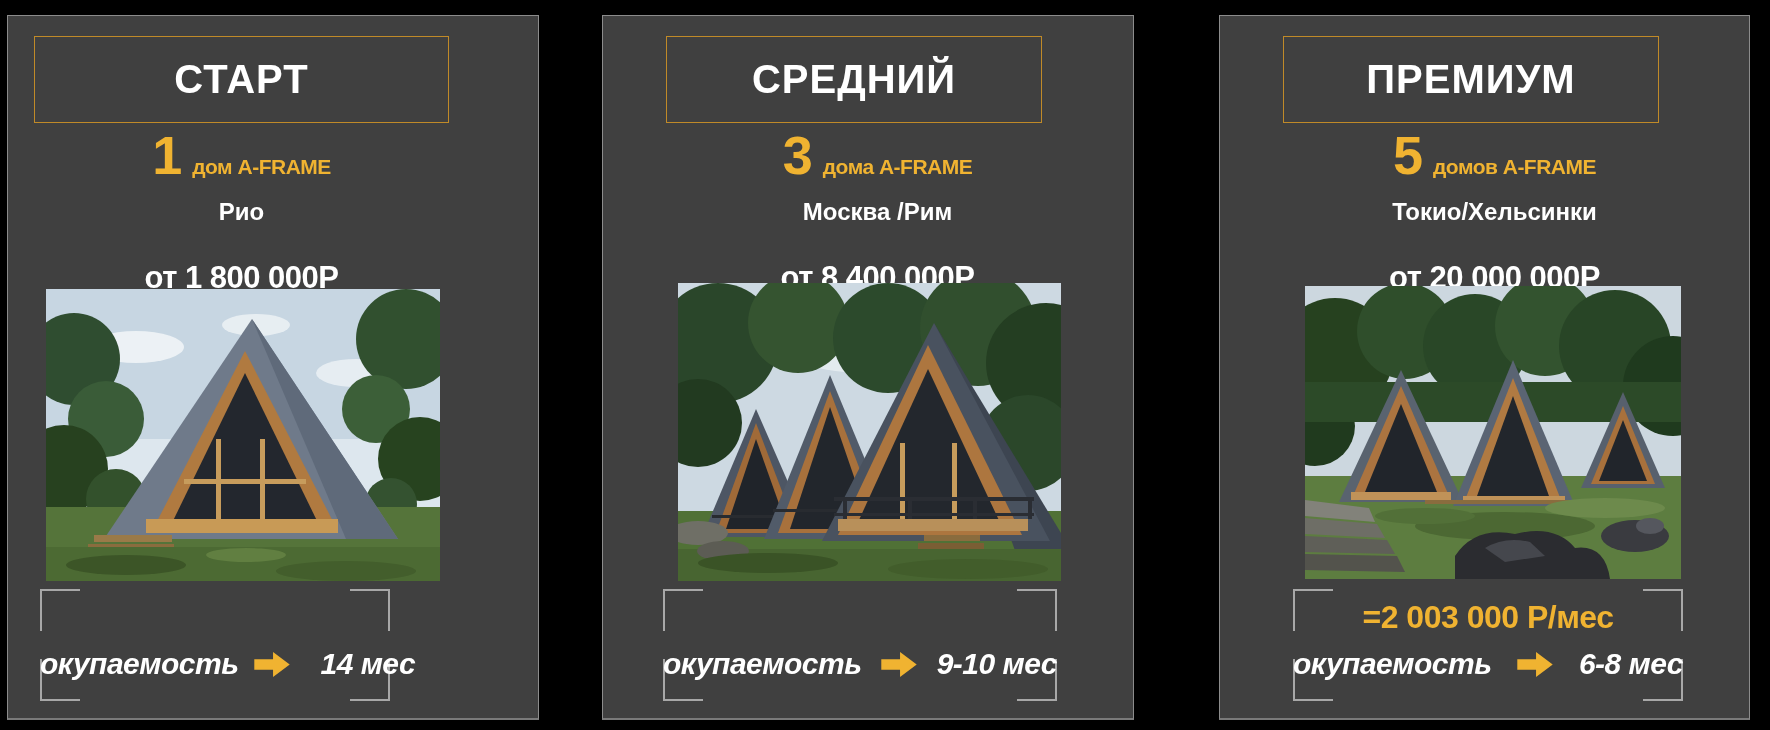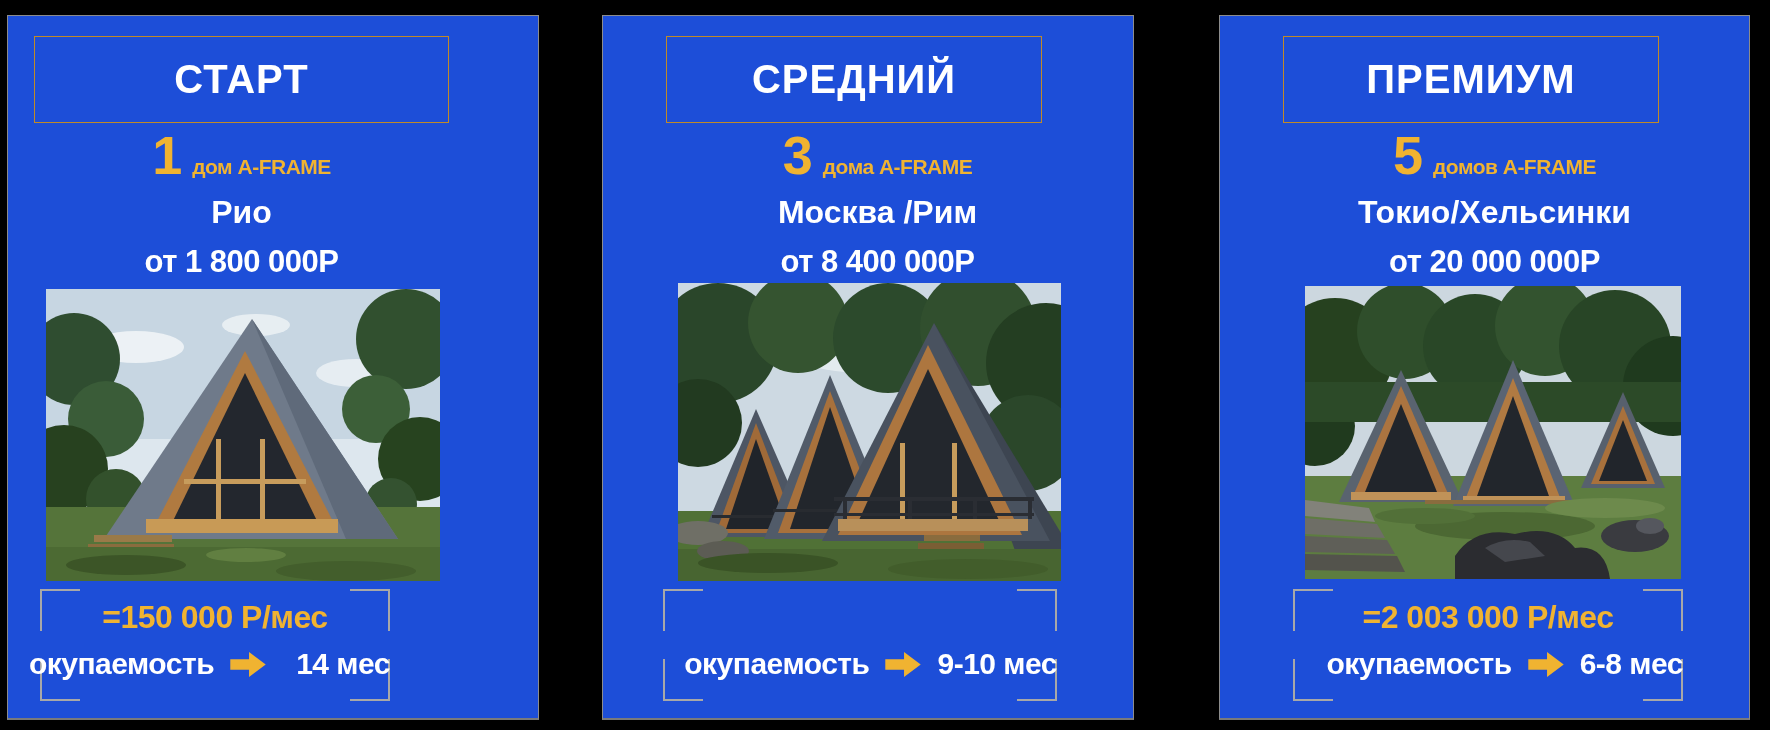--- a/index.html
+++ b/index.html
@@ -1,21 +1,21 @@
 <!DOCTYPE html>
 <html><head>
 <meta charset="utf-8">
 <style>
   html,body{margin:0;padding:0;background:#000;}
   .stage{
     position:relative;width:1770px;height:730px;background:#000;overflow:hidden;
     font-family:"Liberation Sans","DejaVu Sans",sans-serif;font-weight:700;
   }
   .card{
-    position:absolute;top:15px;width:532px;height:705px;background:#1d4ed8;
+    position:absolute;top:15px;width:532px;height:705px;background:#404040;
     border:1px solid #8c8c8c;border-bottom-width:2px;border-bottom-color:#7a7a7a;
     box-sizing:border-box;
   }
   .c1{left:7px;}
   .c2{left:602px;}
   .c3{left:1219px;width:531px;}
 
   .title-box{
     position:absolute;top:20px;height:87px;border:1px solid #c08a28;
     display:flex;align-items:center;justify-content:center;box-sizing:border-box;
@@ -24,43 +24,43 @@
   .c2 .title-box,.c3 .title-box{left:63px;width:376px;}
   .title-text{color:#fff;font-size:40px;letter-spacing:1px;}
 
   .col{position:absolute;text-align:center;}
   .c1 .col{left:26px;width:415px;}
   .c2 .col,.c3 .col{left:63px;width:423px;}
 
   .count-line{top:112px;height:62px;display:flex;align-items:baseline;justify-content:center;gap:10px;}
   .count-num{color:#f0b331;font-size:54px;line-height:1;}
   .count-label{color:#f0b331;font-size:21px;letter-spacing:-0.5px;}
-  .location{top:178px;color:#fff;font-size:32px;line-height:36px;}
-  .price{top:228px;color:#fff;font-size:31px;letter-spacing:-0.5px;}
+  .location{top:178px;color:#fff;font-size:24px;line-height:36px;}
+  .price{top:244px;color:#fff;font-size:31px;letter-spacing:-0.5px;}
 
   .photo{position:absolute;overflow:hidden;background:#9eb3c2;}
   .c1 .photo{left:38px;top:273px;width:394px;height:292px;}
   .c2 .photo{left:75px;top:267px;width:383px;height:298px;}
   .c3 .photo{left:85px;top:270px;width:376px;height:293px;}
   .photo svg{display:block;}
 
   .bracket{position:absolute;top:573px;height:112px;}
   .c1 .bracket{left:32px;width:350px;}
   .c2 .bracket{left:60px;width:394px;}
   .c3 .bracket{left:73px;width:390px;}
   .corner{position:absolute;width:38px;height:40px;border:0 solid #a8a8a8;}
   .corner.tl{top:0;left:0;border-top-width:2px;border-left-width:2px;}
   .corner.tr{top:0;right:0;border-top-width:2px;border-right-width:2px;}
   .corner.bl{bottom:0;left:0;border-bottom-width:2px;border-left-width:2px;}
   .corner.br{bottom:0;right:0;border-bottom-width:2px;border-right-width:2px;}
 
   .monthly{position:absolute;top:10px;left:0;width:100%;text-align:center;
     color:#f0b331;font-size:32px;letter-spacing:-0.5px;}
   .payback{position:absolute;top:58px;left:0;width:100%;display:flex;
-    align-items:center;justify-content:flex-end;gap:16px;white-space:nowrap;}
+    align-items:center;justify-content:space-between;gap:16px;white-space:nowrap;font-style:italic;}
   .payback-label,.payback-value{color:#fff;font-size:30px;letter-spacing:-0.5px;}
   .c1 .payback-value{margin-left:14px;}
   .arrow-icon{display:flex;align-items:center;}
 </style>
 </head>
 <body>
 
 <div class="stage">
 
   <div class="card c1">
@@ -107,21 +107,20 @@
         <ellipse cx="300" cy="282" rx="70" ry="10" fill="#435e2c"></ellipse>
         <ellipse cx="200" cy="266" rx="40" ry="7" fill="#617f41"></ellipse>
       </svg>
     </div>
 
     <div class="bracket">
       <div class="corner tl"></div>
       <div class="corner tr"></div>
       <div class="corner bl"></div>
       <div class="corner br"></div>
-      <div class="monthly">=150 000 Р/мес</div>
       <div class="payback">
         <span class="payback-label">окупаемость</span>
         <span class="arrow-icon">
           <svg width="36" height="25" viewBox="0 0 34 24">
               <path d="M0 7 H18 V0 L34 12 L18 24 V17 H0 Z" fill="#f0b331"></path>
             </svg>
         </span>
         <span class="payback-value">14 мес</span>
       </div>
     </div>

